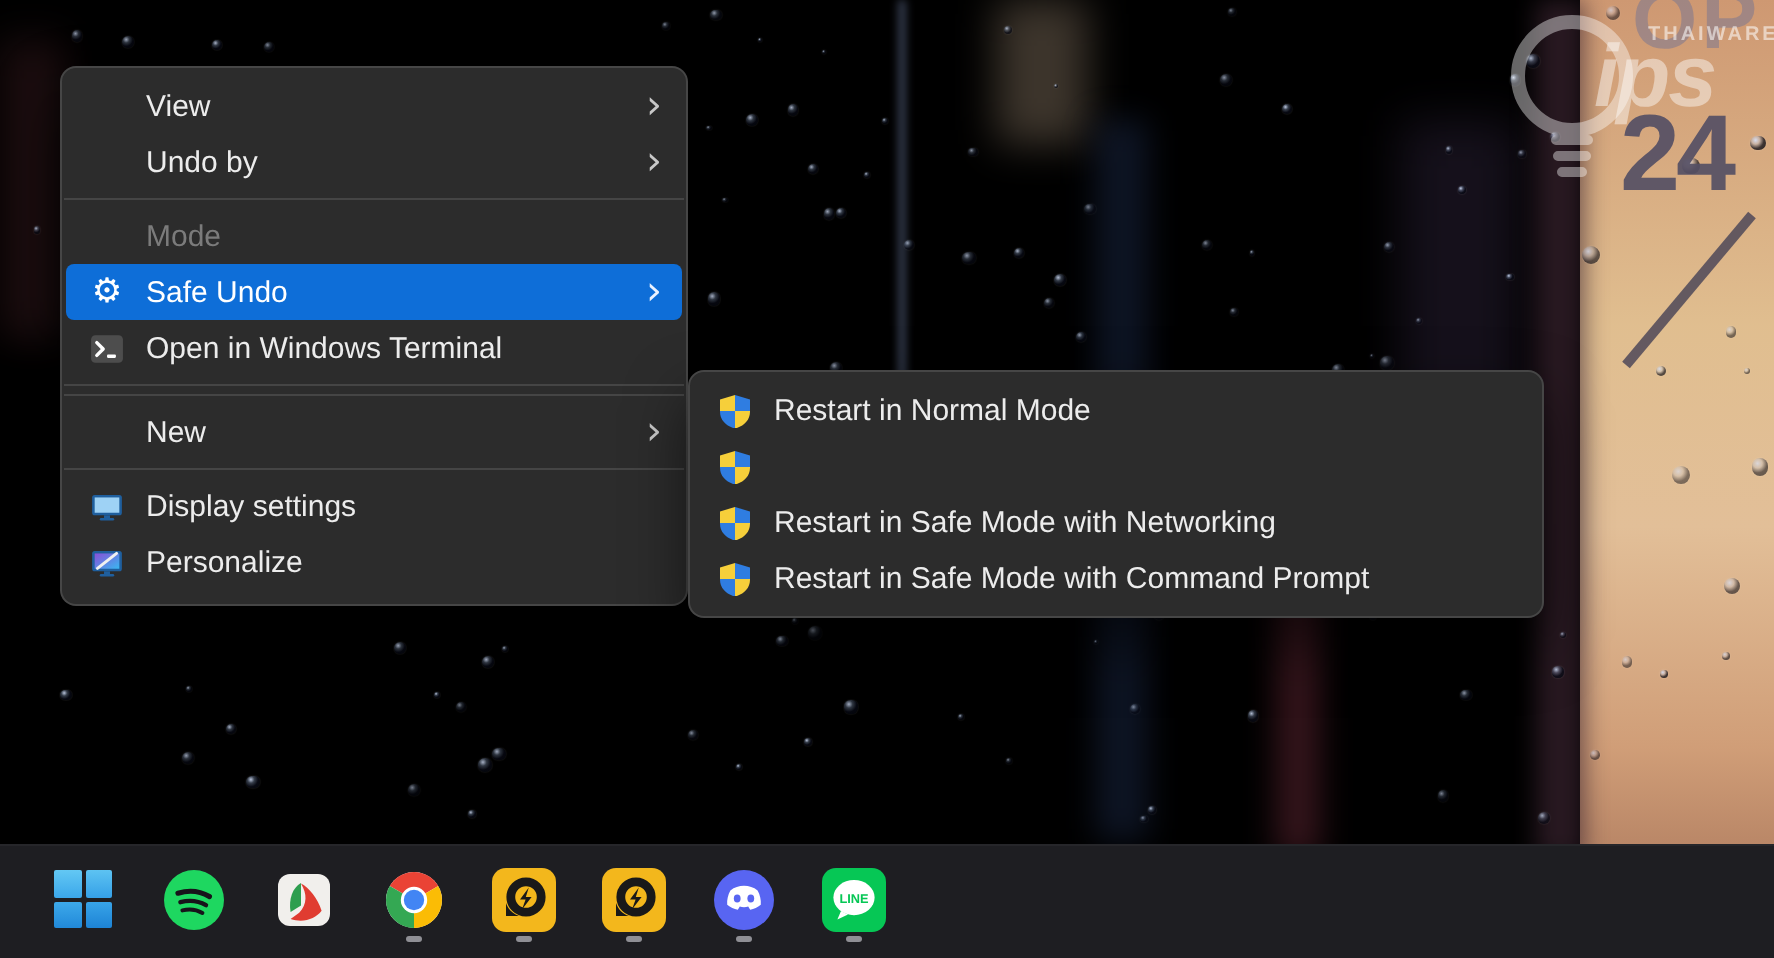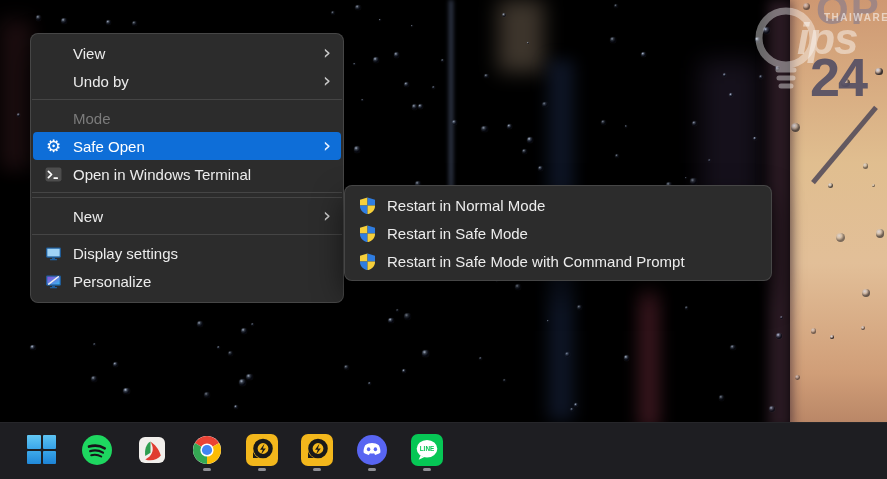--- a/index.html
+++ b/index.html
@@ -251,21 +251,21 @@
       <span class="mi-label">Undo by</span>
       <span class="chev"></span>
     </div>
     <div class="sep"></div>
     <div class="mi disabled">
       <span class="ic"></span>
       <span class="mi-label">Mode</span>
     </div>
     <div class="mi selected">
       <span class="ic gear-ic"></span>
-      <span class="mi-label">Safe Open</span>
+      <span class="mi-label">Safe Undo</span>
       <span class="chev"></span>
     </div>
     <div class="mi">
       <span class="ic">
         <svg width="17" height="17" viewBox="0 0 16 16">
             <rect x="0.5" y="1.5" width="15" height="13" rx="2" fill="#4d4d4d"></rect>
             <path d="M3.2 5l3 3-3 3" stroke="#fff" stroke-width="1.6" fill="none" stroke-linecap="round" stroke-linejoin="round"></path>
             <rect x="8" y="10.6" width="4.2" height="1.6" rx=".5" fill="#fff"></rect>
           </svg>
       </span>
@@ -322,21 +322,33 @@
       <span class="ic">
         <svg width="17" height="17" viewBox="0 0 17 17">
             <g clip-path="url(#shieldClip)">
               <rect x="0" y="0" width="8.5" height="8.5" fill="#f6cf3a"></rect>
               <rect x="8.5" y="0" width="8.5" height="8.5" fill="#2f7de1"></rect>
               <rect x="0" y="8.5" width="8.5" height="8.5" fill="#2f7de1"></rect>
               <rect x="8.5" y="8.5" width="8.5" height="8.5" fill="#f6cf3a"></rect>
             </g>
           </svg>
       </span>
-      <span class="mi-label">Restart in Safe Mode</span>
+    </div>
+    <div class="mi">
+      <span class="ic">
+        <svg width="17" height="17" viewBox="0 0 17 17">
+            <g clip-path="url(#shieldClip)">
+              <rect x="0" y="0" width="8.5" height="8.5" fill="#f6cf3a"></rect>
+              <rect x="8.5" y="0" width="8.5" height="8.5" fill="#2f7de1"></rect>
+              <rect x="0" y="8.5" width="8.5" height="8.5" fill="#2f7de1"></rect>
+              <rect x="8.5" y="8.5" width="8.5" height="8.5" fill="#f6cf3a"></rect>
+            </g>
+          </svg>
+      </span>
+      <span class="mi-label">Restart in Safe Mode with Networking</span>
     </div>
     <div class="mi">
       <span class="ic">
         <svg width="17" height="17" viewBox="0 0 17 17">
             <g clip-path="url(#shieldClip)">
               <rect x="0" y="0" width="8.5" height="8.5" fill="#f6cf3a"></rect>
               <rect x="8.5" y="0" width="8.5" height="8.5" fill="#2f7de1"></rect>
               <rect x="0" y="8.5" width="8.5" height="8.5" fill="#2f7de1"></rect>
               <rect x="8.5" y="8.5" width="8.5" height="8.5" fill="#f6cf3a"></rect>
             </g>

